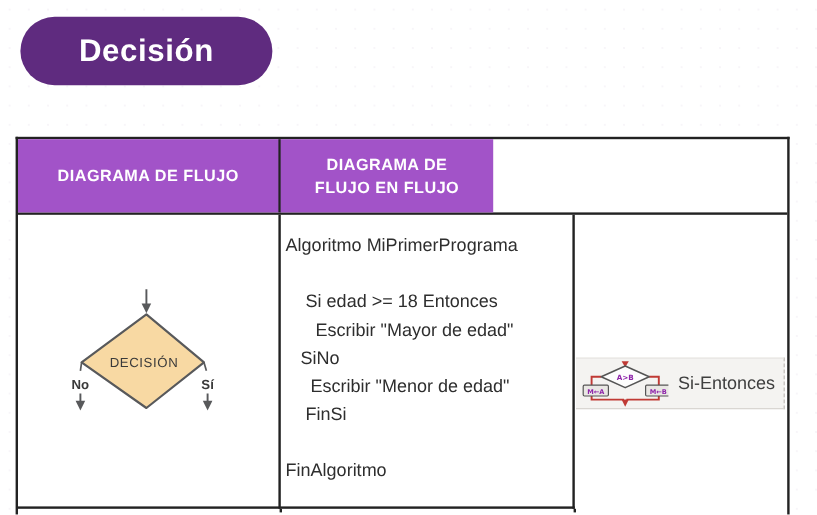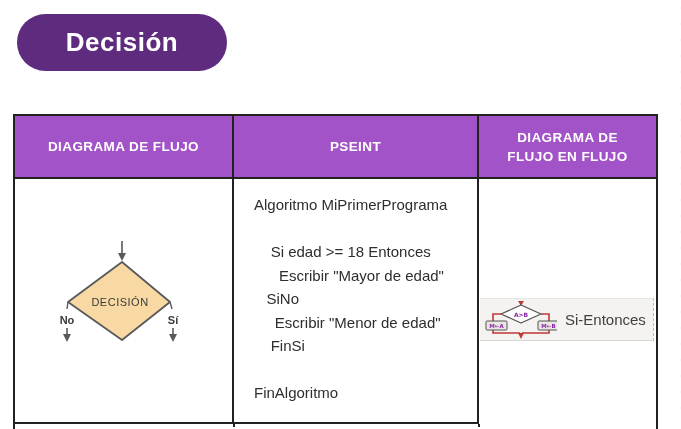--- a/index.html
+++ b/index.html
@@ -60,21 +60,21 @@
   .w2 { width: 245px; border-right: 2px solid var(--table-border, #222); }
   .w3 { width: 177px; }
   .td.w1, .td.w2 { height: 245px; border-bottom: 2px solid var(--table-border, #222); }
   .td.w3 { height: 245px; }
   .trow2 { display: flex; height: 3px; }
   .trow2 .w1, .trow2 .w2 { height: 3px; }
 
   
   .code {
     margin: 0;
-    padding: 14px 0 0 20px;
+    padding: 14px 0 0 4px;
     font-family: "Liberation Sans", sans-serif;
     font-size: 15px;
     line-height: 23.5px;
     color: var(--code-color, #2e2e2e);
     white-space: pre;
   }
 
   
   .flow-svg { position: absolute; left: 0; top: 0; }
 
@@ -103,21 +103,20 @@
 <div id="screen">
 
   <div class="title-pill">
     <span>Decisión</span>
   </div>
 
   <div class="table">
 
     <div class="thead">
       <div class="th w1">DIAGRAMA DE FLUJO</div>
-      <div class="th w2">PSEINT</div>
       <div class="th w3">DIAGRAMA DE FLUJO EN FLUJO</div>
     </div>
 
     <div class="tbody">
 
       <div class="td w1">
         <svg class="flow-svg" width="217" height="243" viewBox="0 0 217 243">
 
           <g>
             <line x1="107" y1="62" x2="107" y2="75" style="stroke:var(--flow-stroke);stroke-width:1.6"></line>

